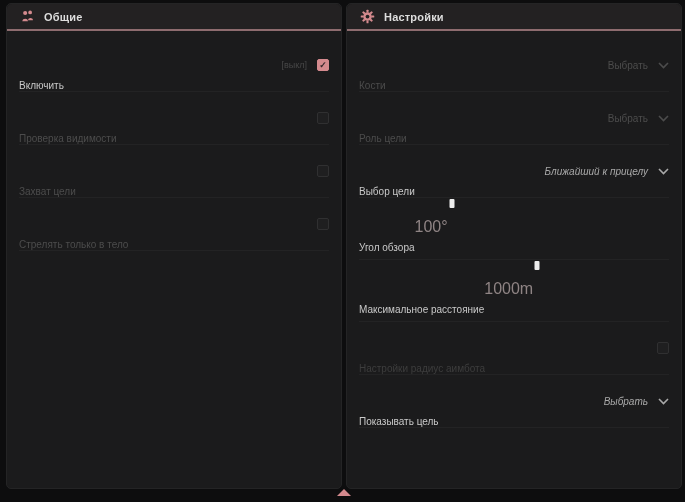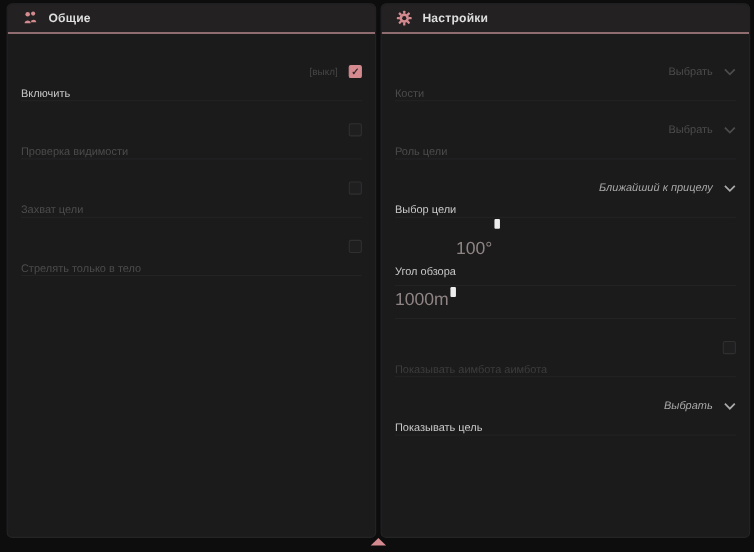--- a/index.html
+++ b/index.html
@@ -214,30 +214,31 @@
         <span class="val soft">100°</span>
       </div>
       <div class="track">
         <div class="fill" style="width: 25%;"></div>
         <div class="handle" style="left: 25%;"></div>
       </div>
     </div>
 
     <div class="row slider">
       <div class="sl-top">
+        <span class="lbl bright">Максимальное расстояние</span>
         <span class="val soft">1000m</span>
       </div>
       <div class="track">
         <div class="fill" style="width: 64%;"></div>
         <div class="handle" style="left: 64%;"></div>
       </div>
     </div>
 
     <div class="row">
-      <span class="lbl faint">Показывать аимбота аимбота</span>
+      <span class="lbl faint">Настройки радиус аимбота</span>
       <span class="cb unchecked"></span>
     </div>
 
     <div class="row">
       <span class="lbl bright">Показывать цель</span>
       <span class="dd mid">
         <span class="val">Выбрать</span>
         <svg class="chev" viewBox="0 0 11 7">
             <polyline points="1,1 5.5,5.5 10,1" fill="none" stroke="#a9a9a9" stroke-width="1.6"></polyline>
           </svg>

